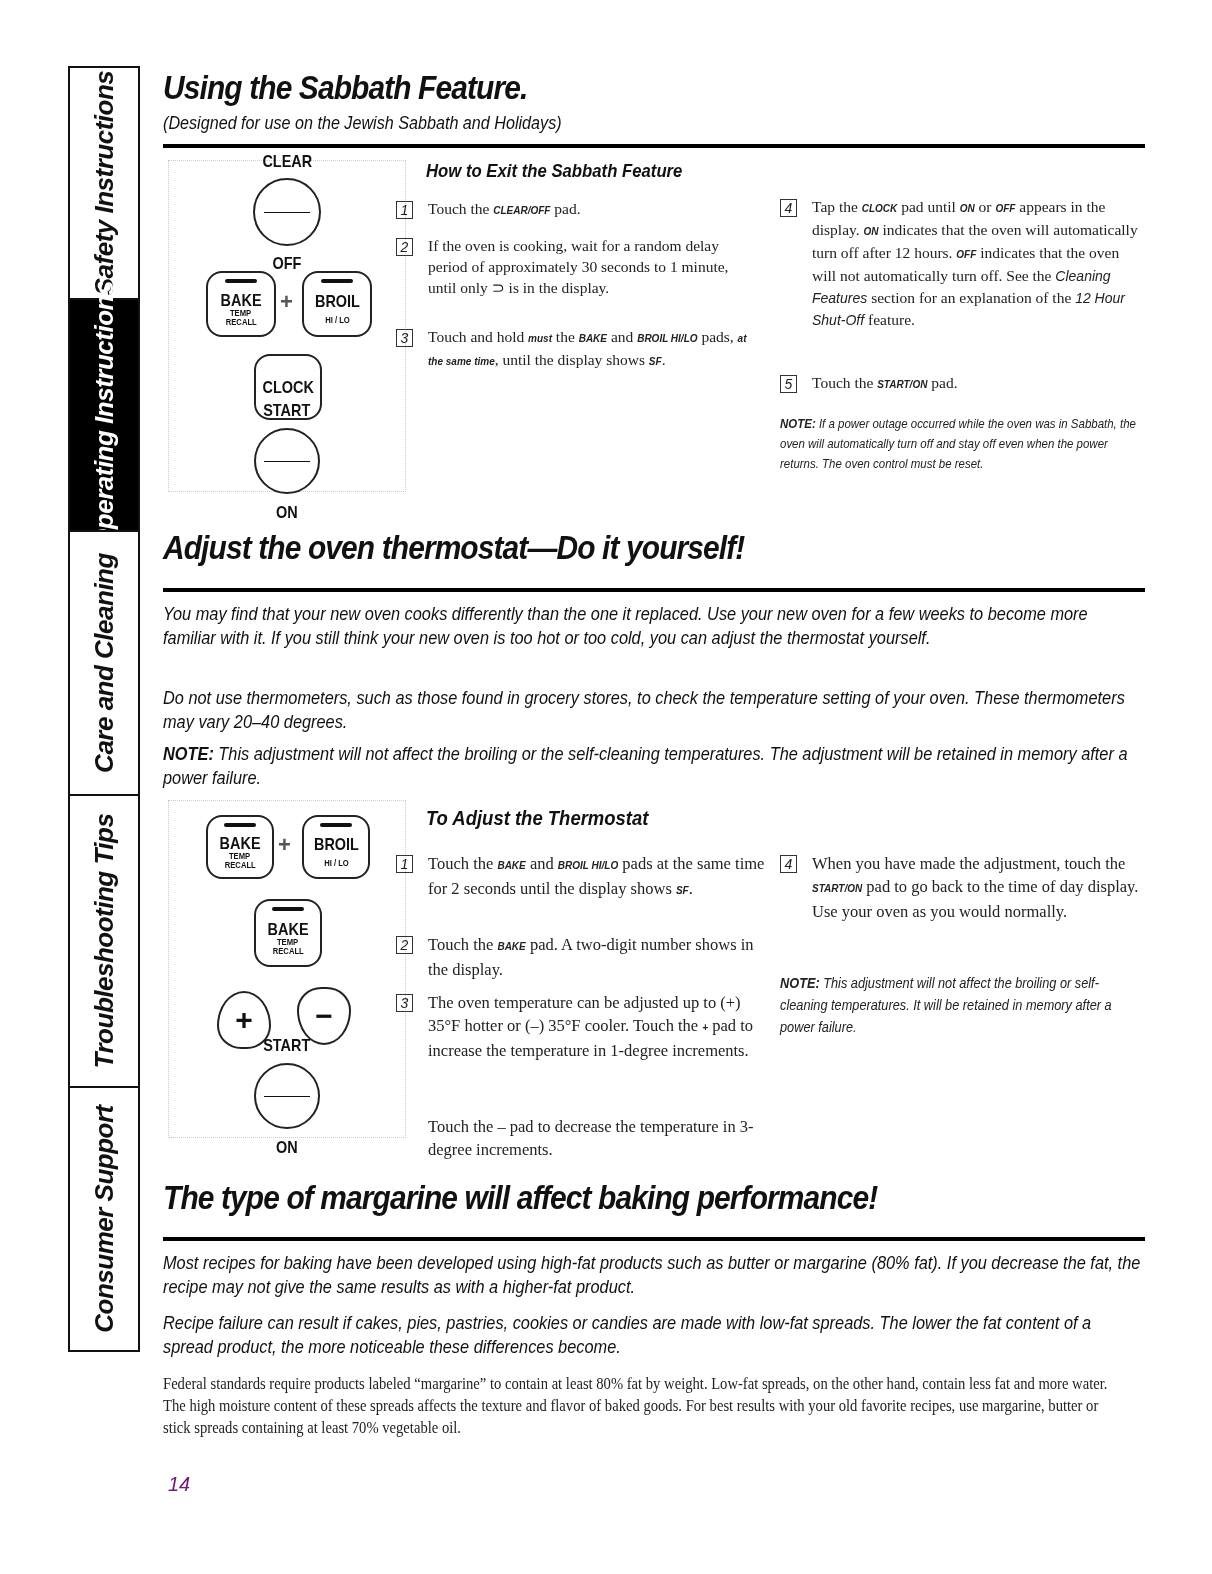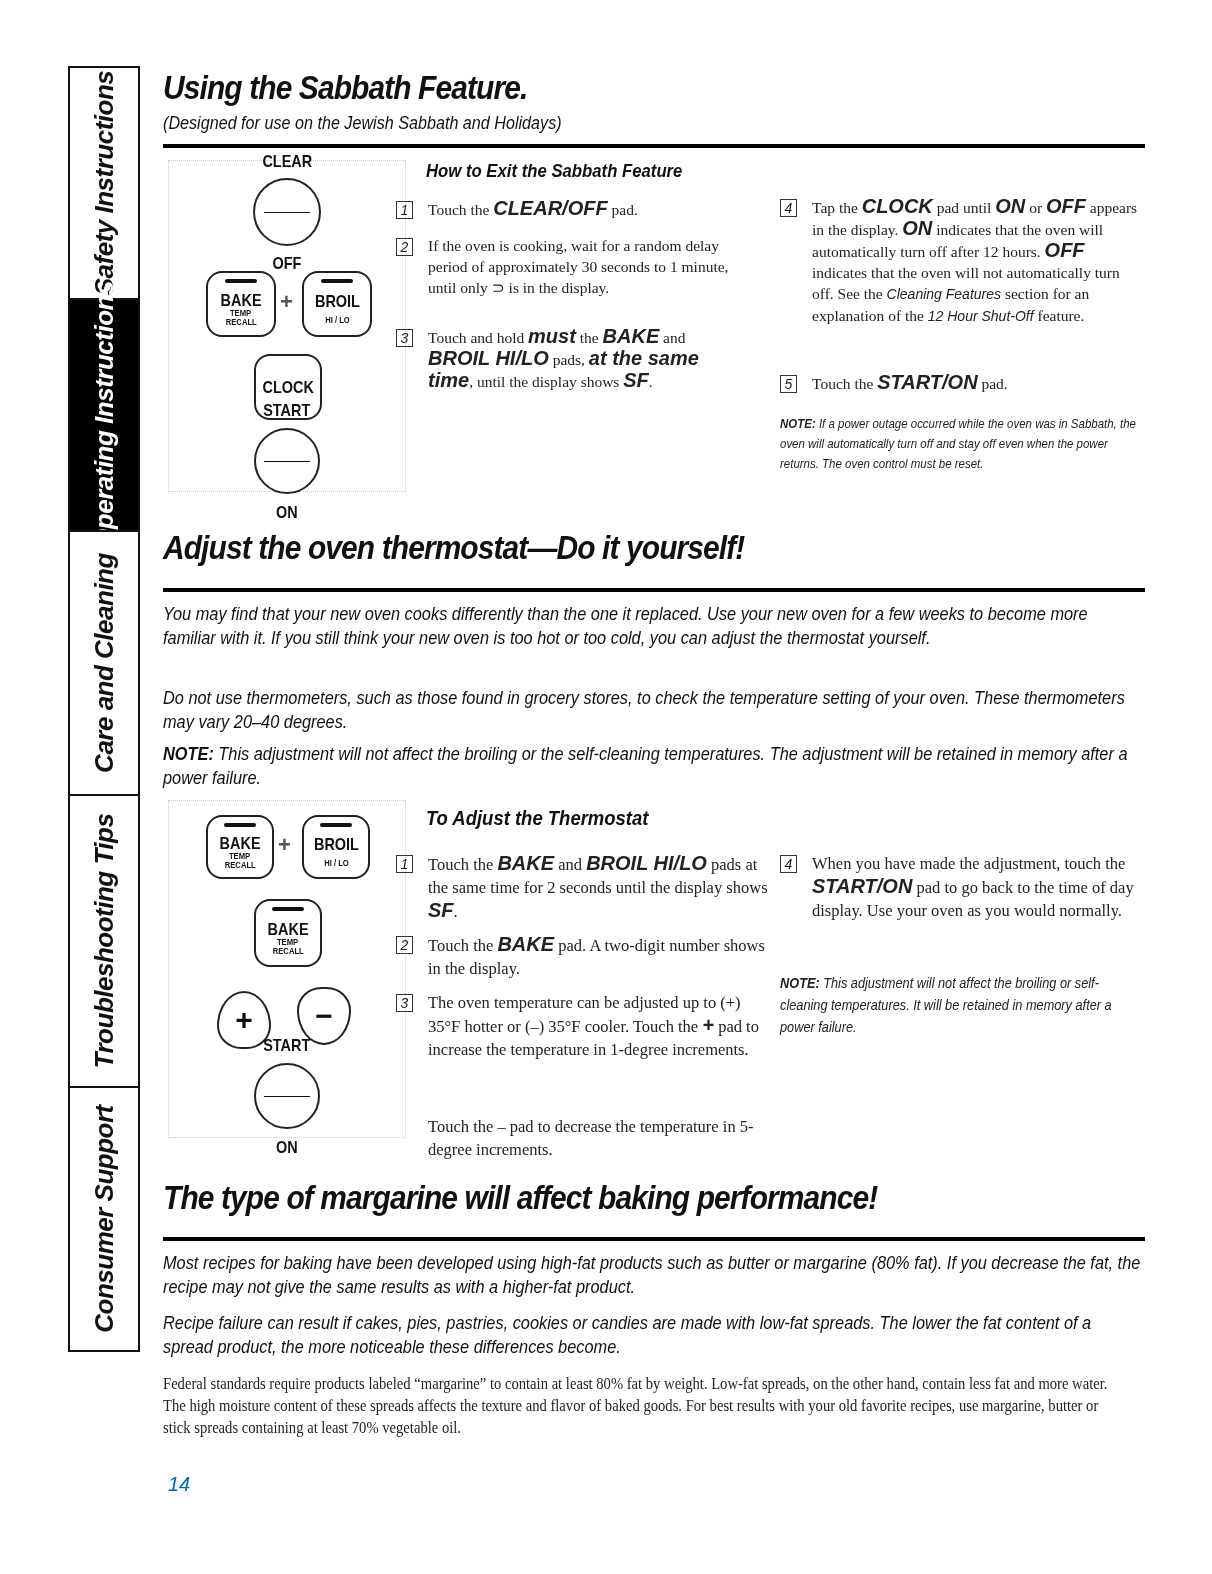--- a/index.html
+++ b/index.html
@@ -15,42 +15,42 @@
 
   
   .main { position: absolute; left: 163px; top: 0; width: 982px; }
   .h1 { font-weight: bold; font-style: italic; font-size: 34px; letter-spacing: -1px; margin: 0; line-height: 1; transform: scaleX(0.88); transform-origin: left; white-space: nowrap; }
   .subtitle { font-style: italic; font-size: 19px; transform: scaleX(0.85); transform-origin: left; white-space: nowrap; }
   .rule { height: 4px; background: #000; width: 982px; }
   .h2 { font-weight: bold; font-style: italic; font-size: 19px; transform: scaleX(0.88); transform-origin: left; white-space: nowrap; }
 
   .para-i { font-style: italic; font-size: 19px; line-height: 24px; transform: scaleX(0.86); transform-origin: left; width: 1140px; }
   .serif { font-family: "Liberation Serif", serif; font-size: 15.5px; line-height: 21px; color: #222; }
-  .serif b { font-family: "Liberation Sans", sans-serif; font-style: italic; font-weight: bold; font-size: 20px; }
+  .serif b { font-family: "Liberation Sans", sans-serif; font-style: italic; font-weight: bold; font-size: 10px; }
   .serif i.s { font-family: "Liberation Sans", sans-serif; font-style: italic; font-size: 14px; }
 
   .step { position: absolute; }
   .num { position: absolute; left: 0; top: 3px; width: 15px; height: 16px; border: 1.5px solid #333; font-style: italic; font-size: 14px; line-height: 16px; text-align: center; font-family: "Liberation Sans", sans-serif; }
   .step-text { position: absolute; left: 32px; top: 0; }
 
   .note { font-style: italic; font-size: 13.5px; line-height: 20px; color: #222; transform: scaleX(0.85); transform-origin: left; }
   .note b { font-weight: bold; }
 
   
   .panel { position: absolute; background-image: radial-gradient(#bbb 0.6px, transparent 0.7px); background-size: 4px 4px; border: 1px dotted #ccc; }
   .pad { position: absolute; border: 2px solid #222; background: #fff; display: flex; flex-direction: column; align-items: center; justify-content: center; font-family: "Liberation Sans", sans-serif; font-weight: bold; color: #111; box-sizing: border-box; }
   .pad.round { border-radius: 50%; gap: 40px; }
   .pad.sq { border-radius: 16px; }
   .pad .main-l { font-size: 17px; transform: scaleX(0.85); line-height: 1; }
   .pad .sub-l { font-size: 9px; line-height: 1; transform: scaleX(0.85); }
   .pad .bar { width: 32px; height: 4px; border-radius: 2px; background: #111; position: absolute; top: 6px; }
   .pad .uline { border-top: 1.5px solid #111; width: 46px; margin: 2px 0; }
   .plus-sign { position: absolute; font-weight: bold; font-size: 22px; color: #555; }
 
-  .page-num { position: absolute; left: 168px; top: 1473px; font-style: italic; font-size: 20px; color: #0369a1; }
+  .page-num { position: absolute; left: 168px; top: 1473px; font-style: italic; font-size: 20px; color: #701a75; }
 </style>
 </head>
 <body>
 
 <div class="sidebar">
   <div class="tab" style="height:230px">
       <span class="tab-label">Safety Instructions</span>
     </div>
   <div class="tab active" style="height:230px">
       <span class="tab-label">Operating Instructions</span>
@@ -174,21 +174,21 @@
   </div>
   <div class="step serif" style="left:233px; top:933px; width:380px; font-size:16.5px; line-height:23px;">
     <span class="num">2</span>
     <div class="step-text" style="width:345px;">Touch the <b>BAKE</b> pad. A two-digit number shows in the display.</div>
   </div>
   <div class="step serif" style="left:233px; top:991px; width:380px; font-size:16.5px; line-height:23px;">
     <span class="num">3</span>
     <div class="step-text" style="width:345px;">The oven temperature can be adjusted up to (+) 35°F hotter or (–) 35°F cooler. Touch the <b>+</b> pad to increase the temperature in 1-degree increments.</div>
   </div>
   <div class="step serif" style="left:233px; top:1115px; width:380px; font-size:16.5px; line-height:23px;">
-    <div class="step-text" style="width:345px;">Touch the – pad to decrease the temperature in 5-degree increments.</div>
+    <div class="step-text" style="width:345px;">Touch the – pad to decrease the temperature in 3-degree increments.</div>
   </div>
   <div class="step serif" style="left:617px; top:852px; width:380px; font-size:16.5px; line-height:23px;">
     <span class="num">4</span>
     <div class="step-text" style="width:340px;">When you have made the adjustment, touch the <b>START/ON</b> pad to go back to the time of day display. Use your oven as you would normally.</div>
   </div>
   <div class="note" style="position:absolute; left:617px; top:972px; width:430px; font-size:15px; line-height:22px;">
     <b>NOTE:</b><span> This adjustment will not affect the broiling or self-cleaning temperatures. It will be retained in memory after a power failure.</span>
   </div>
 
   <div style="position:absolute; top:1180px; left:0;" class="h1">The type of margarine will affect baking performance!</div>

